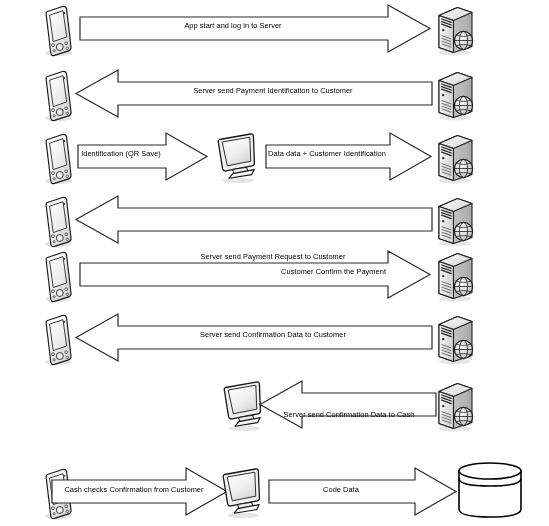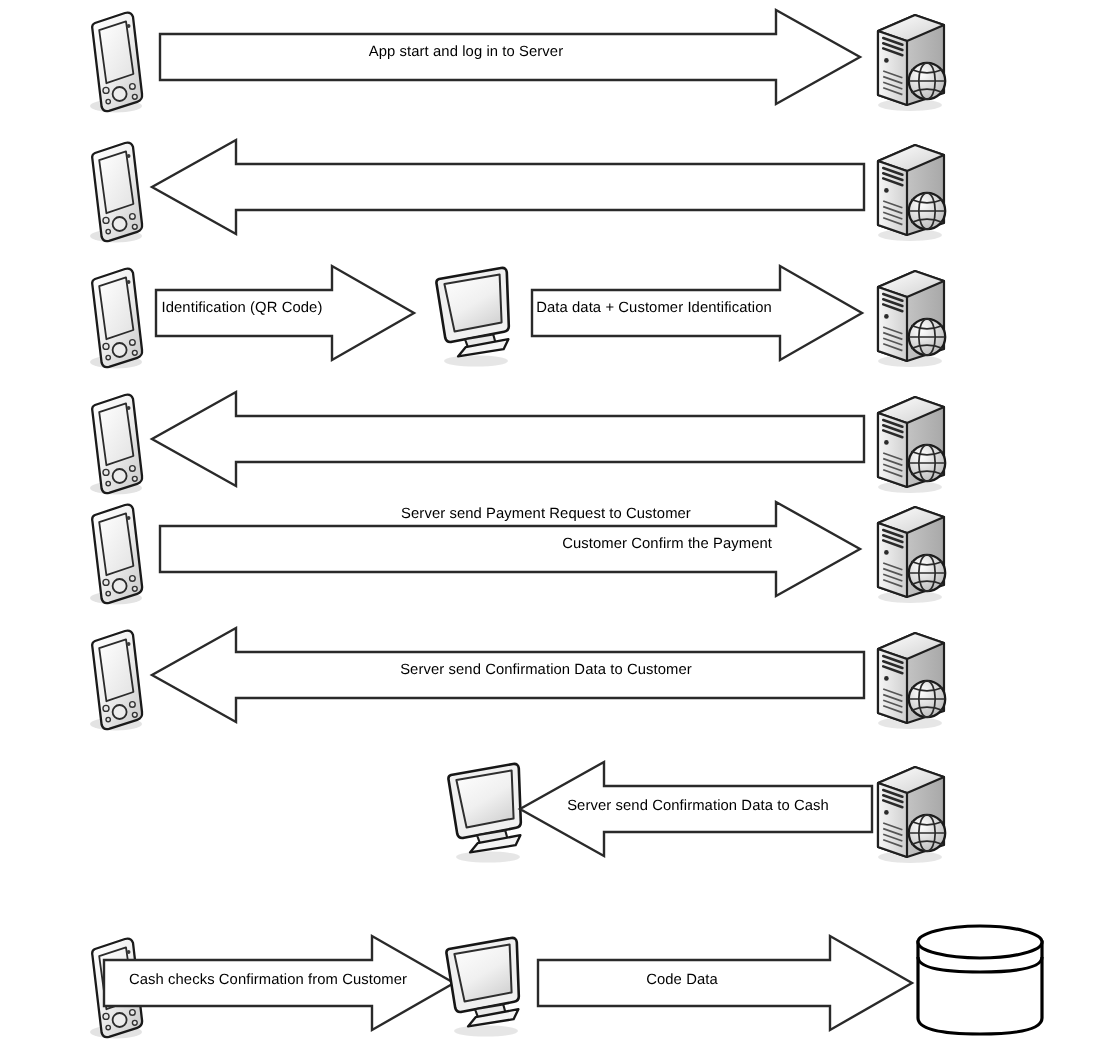--- a/index.html
+++ b/index.html
@@ -140,37 +140,38 @@
   <div class="node" style="left:38px; top:68px; width:42px; height:56px;">
     <svg width="42" height="56" viewBox="0 0 42 56">
         <use href="#ico-phone"></use>
       </svg>
   </div>
   <div class="arrow" style="left:74px; top:68px; width:360px; height:52px;">
     <svg width="360" height="52" viewBox="0 0 360 52">
       <path d="M358,14 L44,14 L44,2 L2,25.5 L44,49 L44,37 L358,37 Z" fill="#ffffff" stroke="#2a2a2a" stroke-width="1.2" stroke-linejoin="miter"></path>
     </svg>
   </div>
+  <div class="arrow-label" style="left:118px; top:86px; width:310px;">Server send Payment Identification to Customer</div>
   <div class="node" style="left:432px; top:67px; width:48px; height:56px;">
     <svg width="48" height="56" viewBox="0 0 48 56">
         <use href="#ico-server"></use>
       </svg>
   </div>
 
   <div class="node" style="left:38px; top:131px; width:42px; height:56px;">
     <svg width="42" height="56" viewBox="0 0 42 56">
         <use href="#ico-phone"></use>
       </svg>
   </div>
   <div class="arrow" style="left:76px; top:131px; width:134px; height:52px;">
     <svg width="134" height="52" viewBox="0 0 134 52">
       <path d="M2,14 L90,14 L90,2 L131,25.5 L90,49 L90,37 L2,37 Z" fill="#ffffff" stroke="#2a2a2a" stroke-width="1.2" stroke-linejoin="miter"></path>
     </svg>
   </div>
-  <div class="arrow-label" style="left:78px; top:149px; width:86px;">Identification (QR Code)</div>
+  <div class="arrow-label" style="left:78px; top:149px; width:86px;">Identification (QR Save)</div>
   <div class="node" style="left:214px; top:131px; width:46px; height:56px;">
     <svg width="46" height="56" viewBox="0 0 46 56">
         <use href="#ico-monitor"></use>
       </svg>
   </div>
   <div class="arrow" style="left:264px; top:131px; width:170px; height:52px;">
     <svg width="170" height="52" viewBox="0 0 170 52">
       <path d="M2,14 L126,14 L126,2 L167,25.5 L126,49 L126,37 L2,37 Z" fill="#ffffff" stroke="#2a2a2a" stroke-width="1.2" stroke-linejoin="miter"></path>
     </svg>
   </div>
@@ -235,21 +236,21 @@
   <div class="node" style="left:220px; top:379px; width:46px; height:56px;">
     <svg width="46" height="56" viewBox="0 0 46 56">
         <use href="#ico-monitor"></use>
       </svg>
   </div>
   <div class="arrow" style="left:258px; top:379px; width:180px; height:52px;">
     <svg width="180" height="52" viewBox="0 0 180 52">
       <path d="M178,14 L44,14 L44,2 L2,25.5 L44,49 L44,37 L178,37 Z" fill="#ffffff" stroke="#2a2a2a" stroke-width="1.2" stroke-linejoin="miter"></path>
     </svg>
   </div>
-  <div class="arrow-label" style="left:264px; top:398px; width:170px;">Server send Confirmation Data to Cash</div>
+  <div class="arrow-label" style="left:264px; top:410px; width:170px;">Server send Confirmation Data to Cash</div>
   <div class="node" style="left:432px; top:378px; width:48px; height:56px;">
     <svg width="48" height="56" viewBox="0 0 48 56">
         <use href="#ico-server"></use>
       </svg>
   </div>
 
   <div class="node" style="left:38px; top:466px; width:42px; height:56px;">
     <svg width="42" height="56" viewBox="0 0 42 56">
         <use href="#ico-phone"></use>
       </svg>

